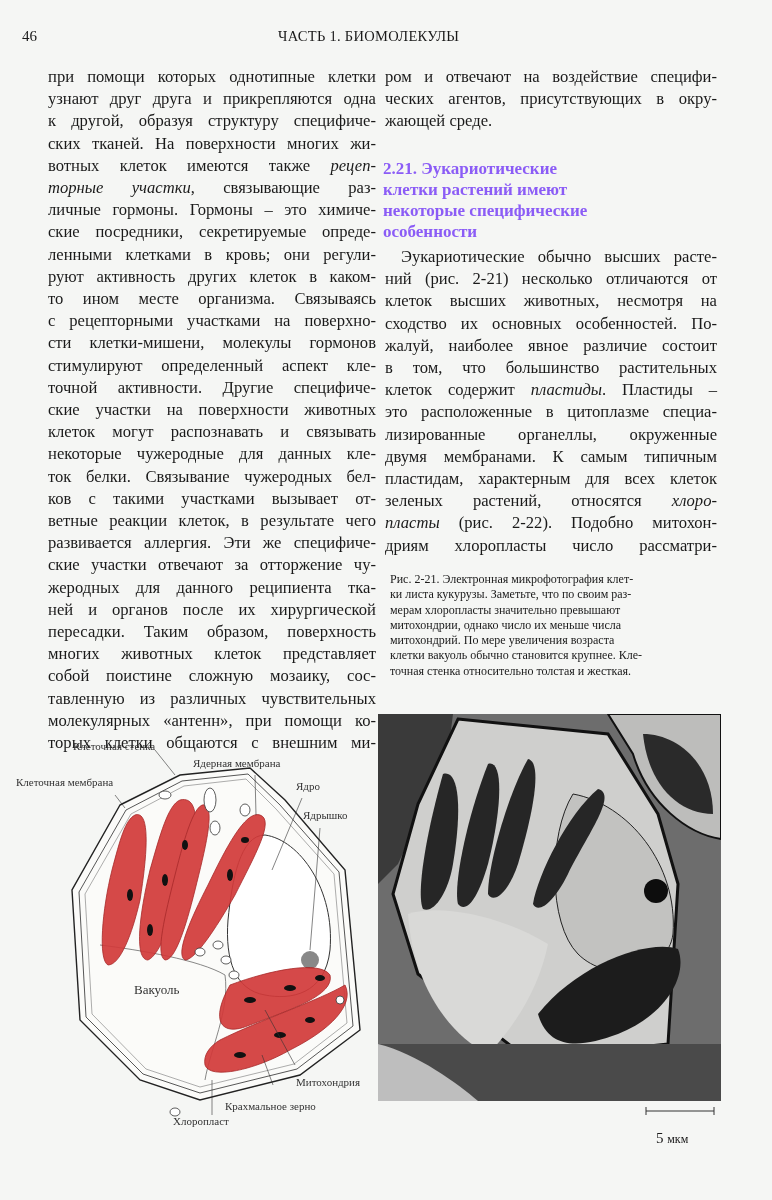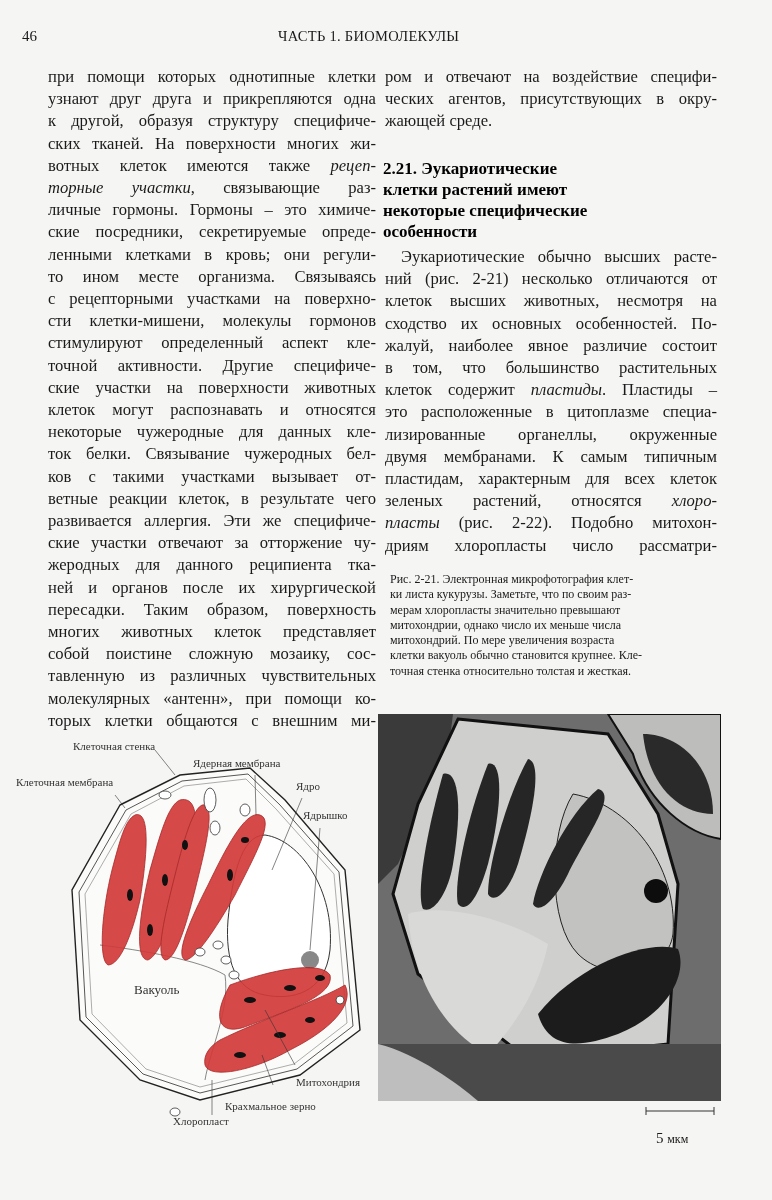--- a/index.html
+++ b/index.html
@@ -11,21 +11,21 @@
   .hdr-title { position: absolute; left: 278px; top: 28px; font-size: 14.5px; letter-spacing: 0.3px; }
   .col { position: absolute; font-size: 16.6px; line-height: 22.2px; text-align: justify; }
   .col-left { left: 48px; top: 66px; width: 328px; }
   .col-right { left: 385px; top: 66px; width: 332px; }
   .line { display: block; text-align: justify; text-align-last: justify; white-space: nowrap; }
   .line.last { text-align-last: left; }
   .indent { padding-left: 16px; }
   em { font-style: italic; }
   .section-heading {
     position: absolute; left: 383px; top: 158px; width: 330px;
-    color: #000000; font-weight: bold; font-size: 17px; line-height: 21px;
+    color: #8b5cf6; font-weight: bold; font-size: 17px; line-height: 21px;
   }
   .section-heading span { display: block; }
   .caption {
     position: absolute; left: 390px; top: 572px; width: 300px;
     font-size: 12px; line-height: 15.3px; font-family: "Liberation Serif", serif;
   }
   .caption span { display: block; white-space: nowrap; }
   .diagram { position: absolute; left: 0; top: 720px; width: 380px; height: 420px; }
   .diagram svg { width: 100%; height: 100%; }
   .lbl { position: absolute; font-size: 11px; color: #333; white-space: nowrap; font-family: "Liberation Serif", serif; }
@@ -44,27 +44,28 @@
 <div class="col col-left">
   <span class="line">при помощи которых однотипные клетки</span>
   <span class="line">узнают друг друга и прикрепляются одна</span>
   <span class="line">к другой, образуя структуру специфиче-</span>
   <span class="line">ских тканей. На поверхности многих жи-</span>
   <span class="line"><span>вотных клеток имеются также </span><em>рецеп-</em></span>
   <span class="line"><em>торные участки</em><span>, связывающие раз-</span></span>
   <span class="line">личные гормоны. Гормоны – это химиче-</span>
   <span class="line">ские посредники, секретируемые опреде-</span>
   <span class="line">ленными клетками в кровь; они регули-</span>
+  <span class="line">руют активность других клеток в каком-</span>
   <span class="line">то ином месте организма. Связываясь</span>
   <span class="line">с рецепторными участками на поверхно-</span>
   <span class="line">сти клетки-мишени, молекулы гормонов</span>
   <span class="line">стимулируют определенный аспект кле-</span>
   <span class="line">точной активности. Другие специфиче-</span>
   <span class="line">ские участки на поверхности животных</span>
-  <span class="line">клеток могут распознавать и относятся</span>
+  <span class="line">клеток могут распознавать и связывать</span>
   <span class="line">некоторые чужеродные для данных кле-</span>
   <span class="line">ток белки. Связывание чужеродных бел-</span>
   <span class="line">ков с такими участками вызывает от-</span>
   <span class="line">ветные реакции клеток, в результате чего</span>
   <span class="line">развивается аллергия. Эти же специфиче-</span>
   <span class="line">ские участки отвечают за отторжение чу-</span>
   <span class="line">жеродных для данного реципиента тка-</span>
   <span class="line">ней и органов после их хирургической</span>
   <span class="line">пересадки. Таким образом, поверхность</span>
   <span class="line">многих животных клеток представляет</span>

